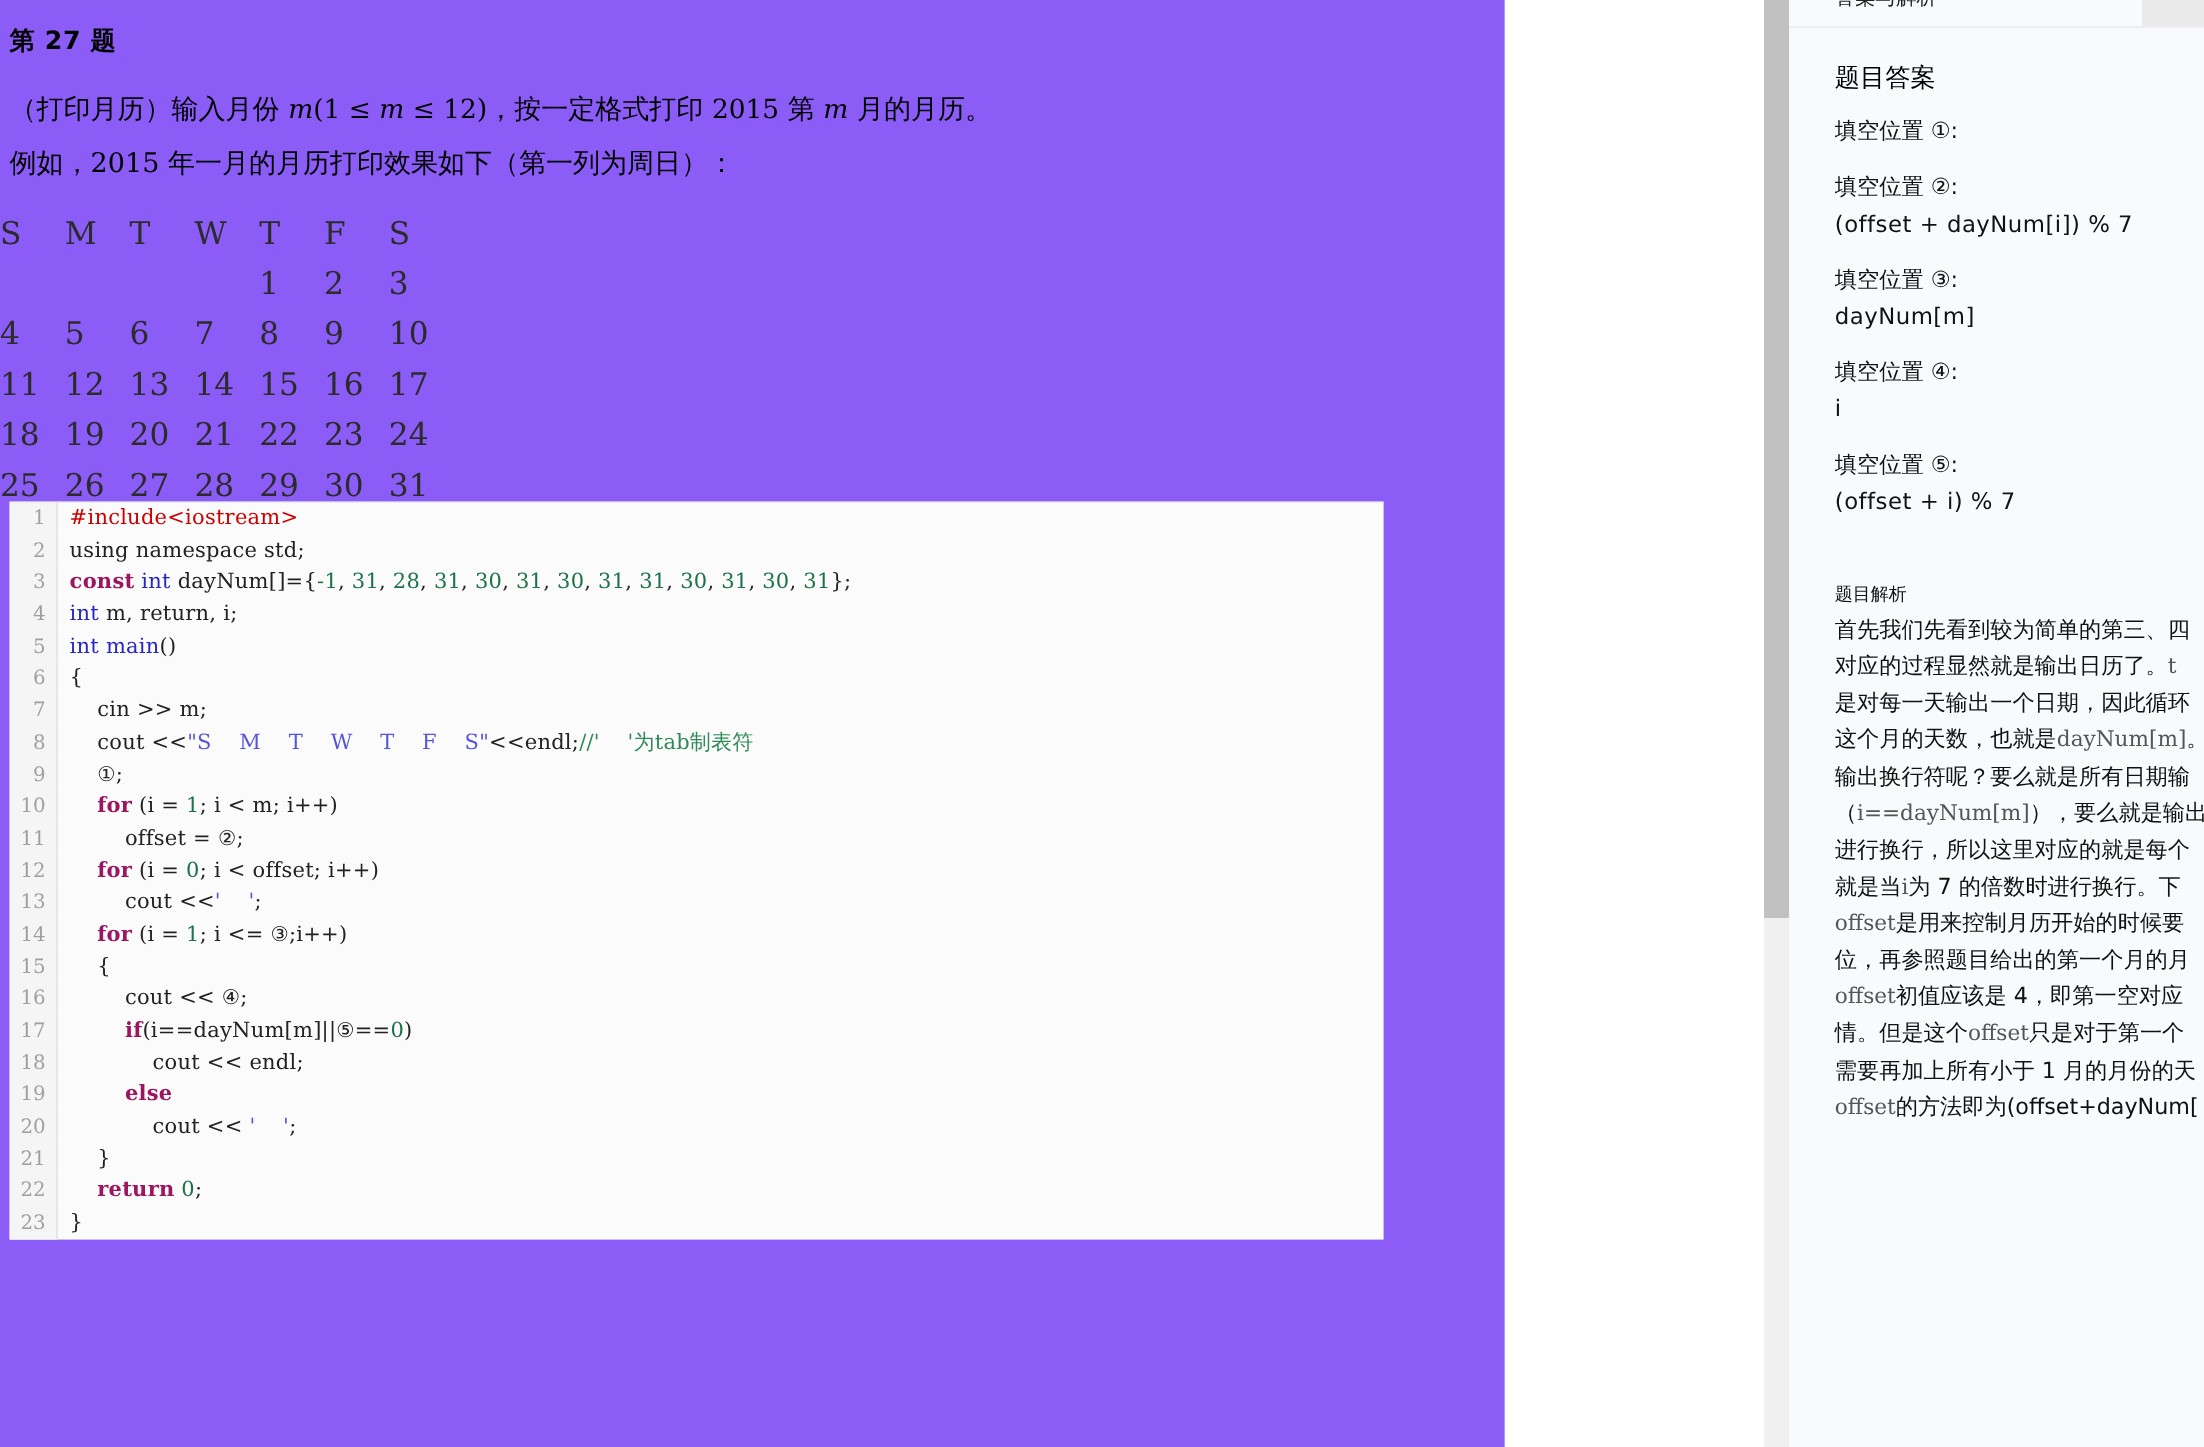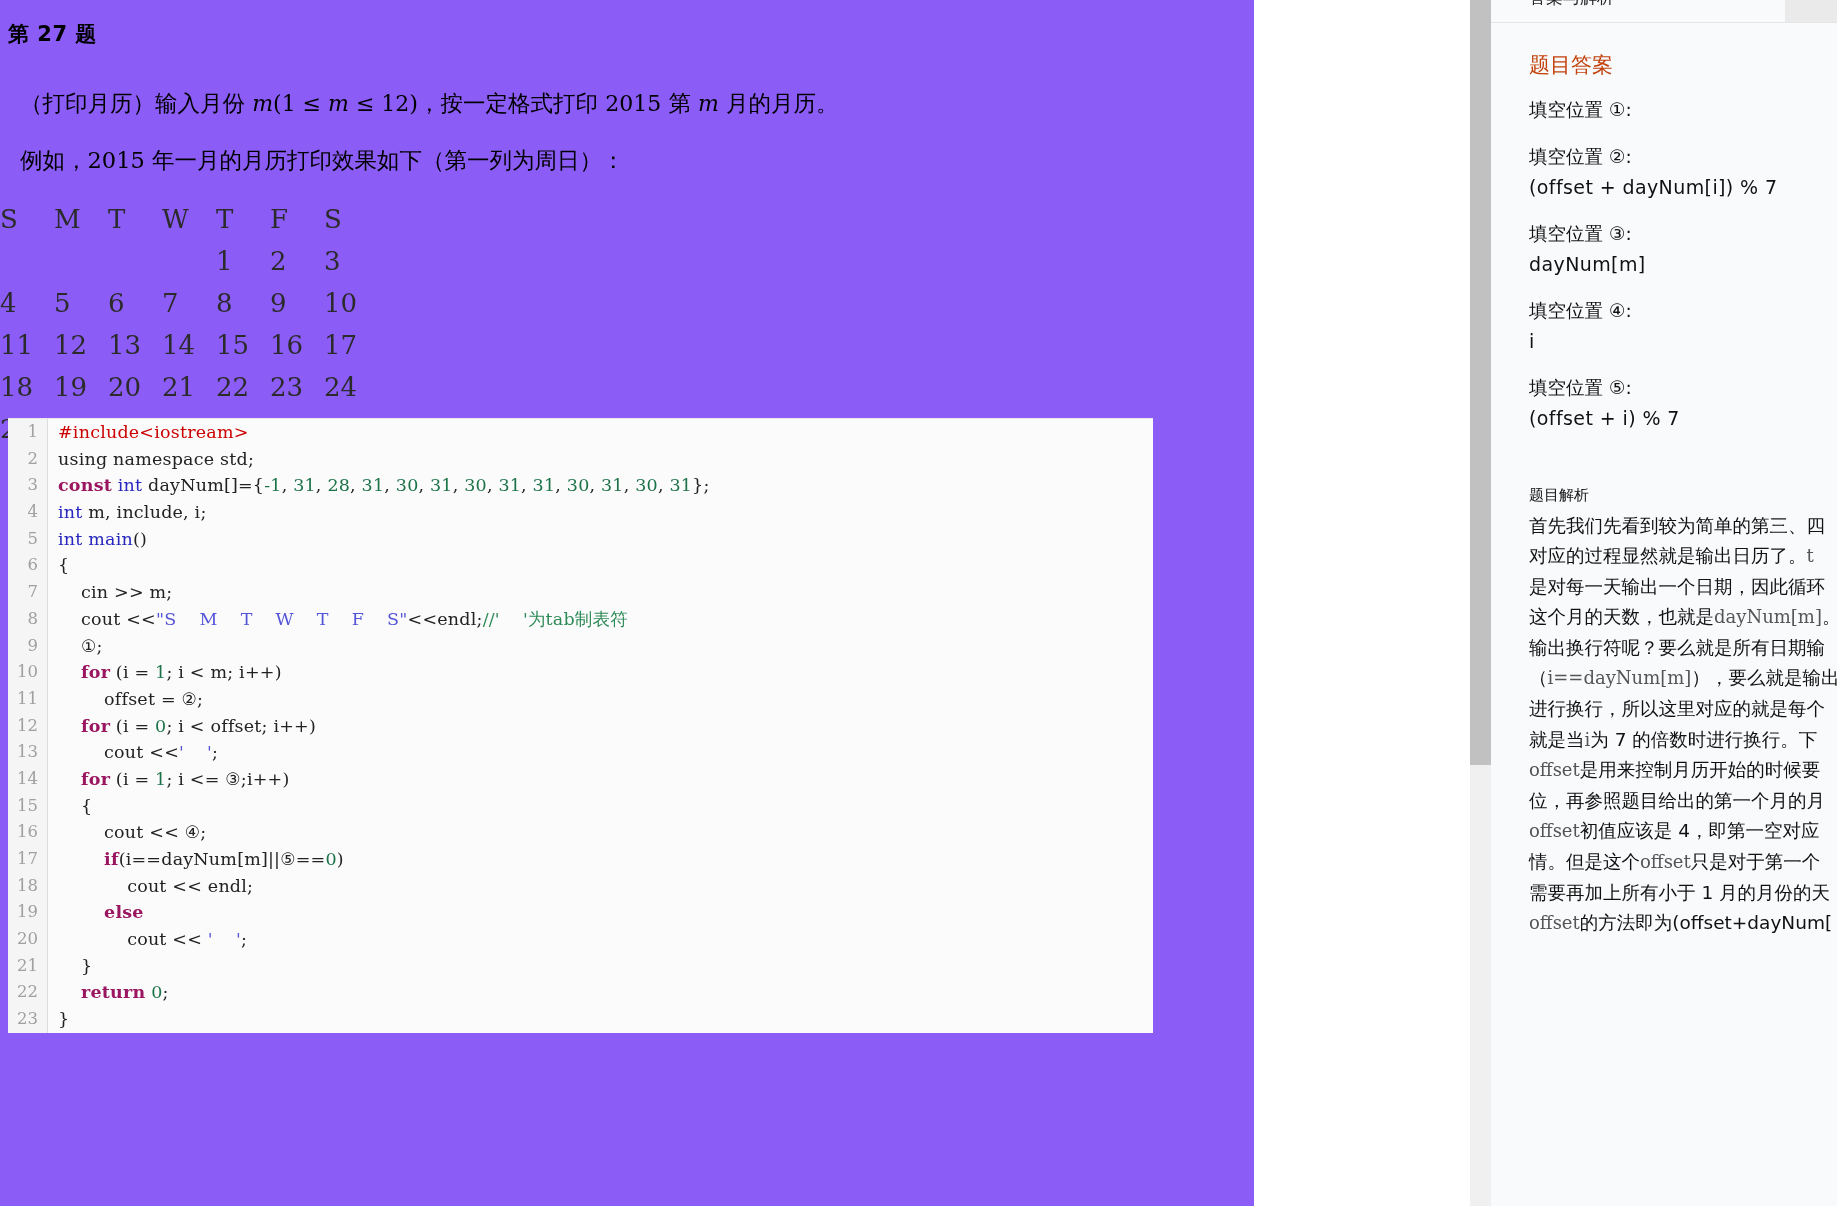--- a/index.html
+++ b/index.html
@@ -41,21 +41,21 @@
     padding: 20px 0 0 8px;
     color: #000;
   }
 
   .q-para {
     font-family: "DejaVu Serif", "Liberation Serif", serif;
     font-size: 22.5px;
     line-height: 1.9;
     color: #000;
     padding-left: 8px;
-    margin: 12px;
+    margin: 0;
     white-space: nowrap;
   }
   .q-para.first { padding-top: 22px; }
   .q-para.second { padding-top: 2px; }
   .mathvar {
     font-family: "DejaVu Serif", "Liberation Serif", serif;
     font-style: italic;
     font-size: 22px;
   }
   .mathnum {
@@ -174,21 +174,21 @@
     left: 294px; top: 0;
     width: 130px; height: 22px;
     background: #eaeaea;
   }
   .panel-inner {
     padding: 0 0 0 38px;
   }
   .sec-head {
     font-family: "DejaVu Sans", "Liberation Sans", sans-serif;
     font-size: 21px;
-    color: #c2410c;
+    color: #000000;
     margin: 28px 0 6px 0;
     white-space: nowrap;
   }
   .ans-line {
     font-family: "DejaVu Sans", "Liberation Sans", sans-serif;
     font-size: 18.5px;
     line-height: 30.5px;
     color: #111;
     white-space: nowrap;
     margin-top: 16px;
@@ -304,21 +304,21 @@
         <div class="codeline">
           <div class="gutter">2</div>
           <div class="codetext"><span>using namespace std;</span></div>
         </div>
         <div class="codeline">
           <div class="gutter">3</div>
           <div class="codetext"><span class="k-kw">const</span><span> </span><span class="k-type">int</span><span> dayNum[]={</span><span class="k-num">-1</span><span>, </span><span class="k-num">31</span><span>, </span><span class="k-num">28</span><span>, </span><span class="k-num">31</span><span>, </span><span class="k-num">30</span><span>, </span><span class="k-num">31</span><span>, </span><span class="k-num">30</span><span>, </span><span class="k-num">31</span><span>, </span><span class="k-num">31</span><span>, </span><span class="k-num">30</span><span>, </span><span class="k-num">31</span><span>, </span><span class="k-num">30</span><span>, </span><span class="k-num">31</span><span>};</span></div>
         </div>
         <div class="codeline">
           <div class="gutter">4</div>
-          <div class="codetext"><span class="k-type">int</span><span> m, include, i;</span></div>
+          <div class="codetext"><span class="k-type">int</span><span> m, return, i;</span></div>
         </div>
         <div class="codeline">
           <div class="gutter">5</div>
           <div class="codetext"><span class="k-type">int</span><span> </span><span class="k-type">main</span><span>()</span></div>
         </div>
         <div class="codeline">
           <div class="gutter">6</div>
           <div class="codetext"><span>{</span></div>
         </div>
         <div class="codeline">

